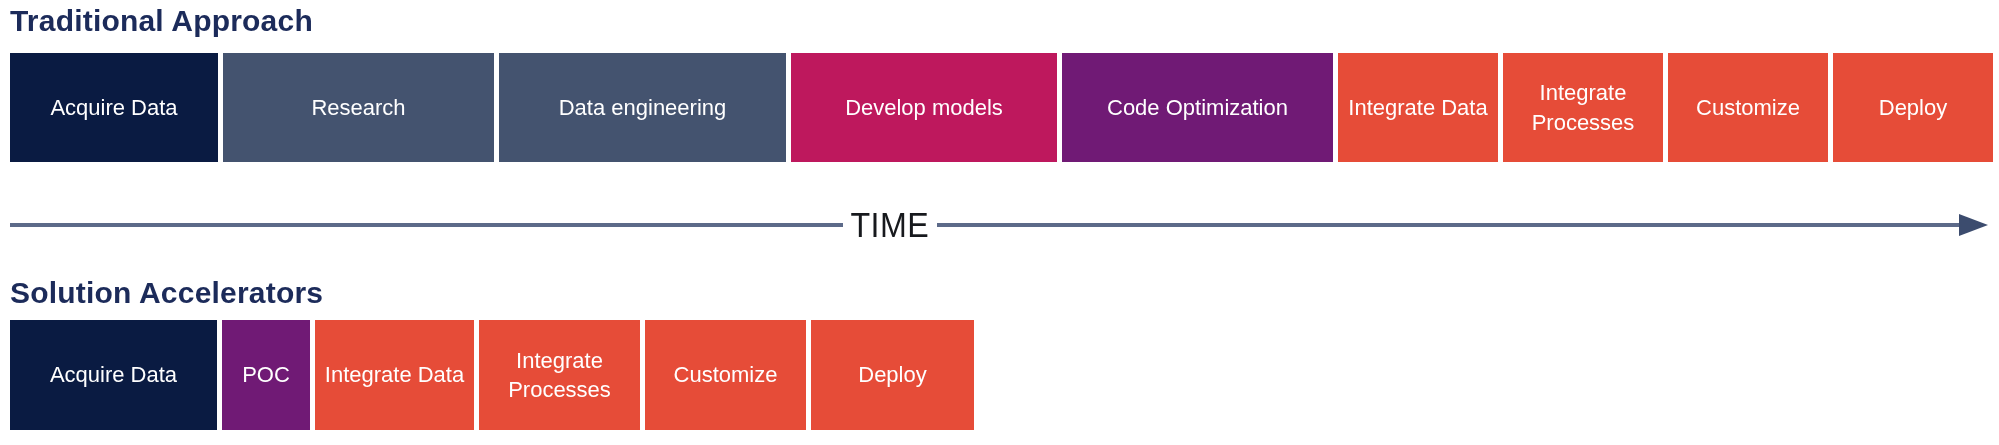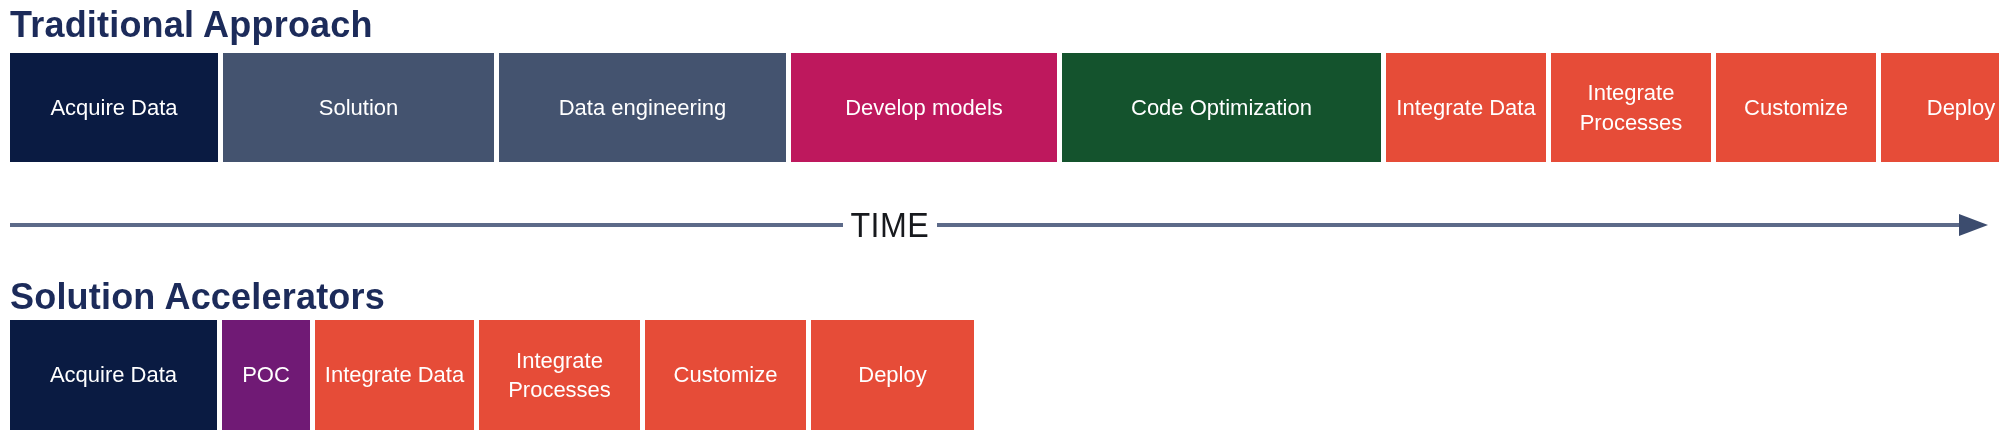--- a/index.html
+++ b/index.html
@@ -7,21 +7,21 @@
     width: 1999px;
     height: 445px;
     position: relative;
     background: #ffffff;
     font-family: "Liberation Sans", sans-serif;
     overflow: hidden;
   }
   .section-title {
     position: absolute;
     left: 10px;
-    font-size: 36px;
+    font-size: 30px;
     font-weight: 700;
     letter-spacing: 0.2px;
     white-space: nowrap;
   }
   #title-top { top: 4px; }
   #title-bottom { top: 276px; }
 
   .row {
     position: absolute;
     left: 10px;
@@ -73,24 +73,24 @@
     border-left: 29px solid var(--arrow-head, #3C4C6E);
   }
 </style>
 </head>
 <body style="background: rgb(255, 255, 255);">
 
 <div class="section-title" id="title-top" style="color: rgb(28, 43, 90);">Traditional Approach</div>
 
 <div class="row" id="row-0">
     <div class="block" style="width: 208px; background: rgb(10, 27, 66); color: rgb(255, 255, 255);">Acquire Data</div>
-    <div class="block" style="width: 271px; background: rgb(68, 83, 111); color: rgb(255, 255, 255);">Solution</div>
+    <div class="block" style="width: 271px; background: rgb(68, 83, 111); color: rgb(255, 255, 255);">Research</div>
     <div class="block" style="width: 287px; background: rgb(68, 83, 111); color: rgb(255, 255, 255);">Data engineering</div>
     <div class="block" style="width: 266px; background: #be185d; color: rgb(255, 255, 255);">Develop models</div>
-    <div class="block" style="width: 319px; background: #14532d; color: rgb(255, 255, 255);">Code Optimization</div>
+    <div class="block" style="width: 271px; background: #701a75; color: rgb(255, 255, 255);">Code Optimization</div>
     <div class="block" style="width: 160px; background: rgb(230, 76, 56); color: rgb(255, 255, 255);">Integrate Data</div>
     <div class="block" style="width: 160px; background: rgb(230, 76, 56); color: rgb(255, 255, 255);">Integrate Processes</div>
     <div class="block" style="width: 160px; background: rgb(230, 76, 56); color: rgb(255, 255, 255);">Customize</div>
     <div class="block" style="width: 160px; background: rgb(230, 76, 56); color: rgb(255, 255, 255);">Deploy</div>
   </div>
 
 <div class="arrow">
   <div class="axis-line" id="line-left"></div>
   <div class="time-label" style="color: rgb(23, 25, 29);">TIME</div>
   <div class="axis-line" id="line-right"></div>

